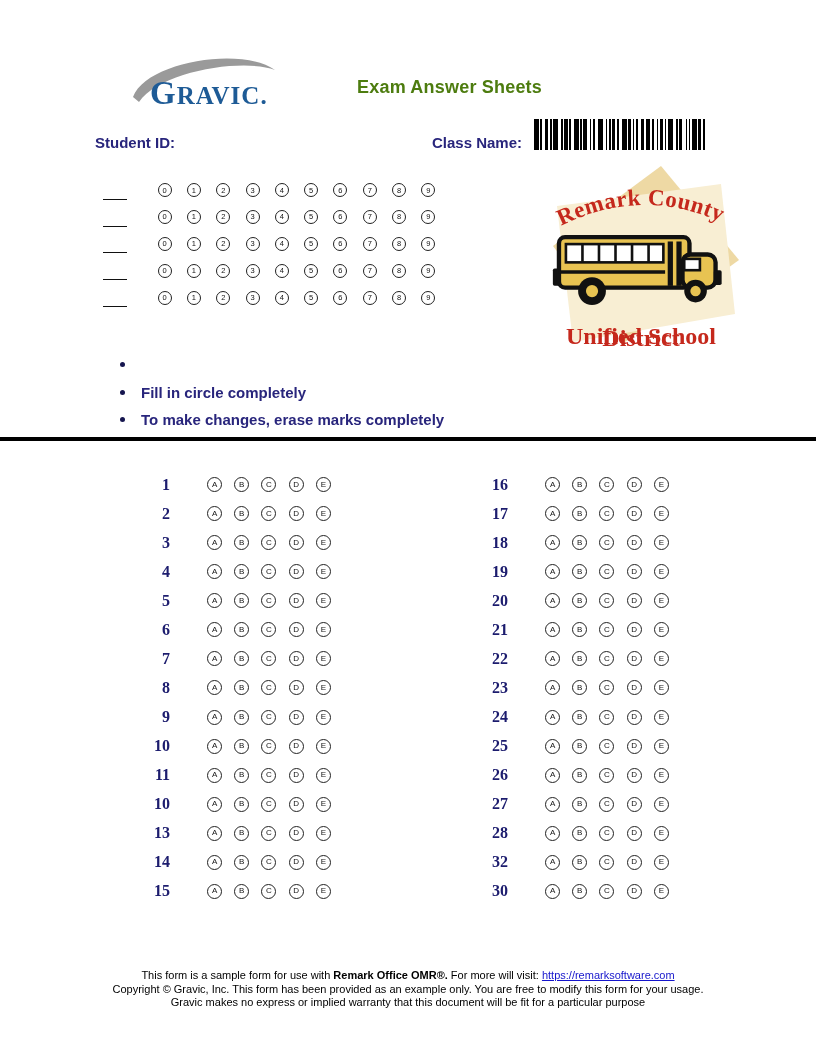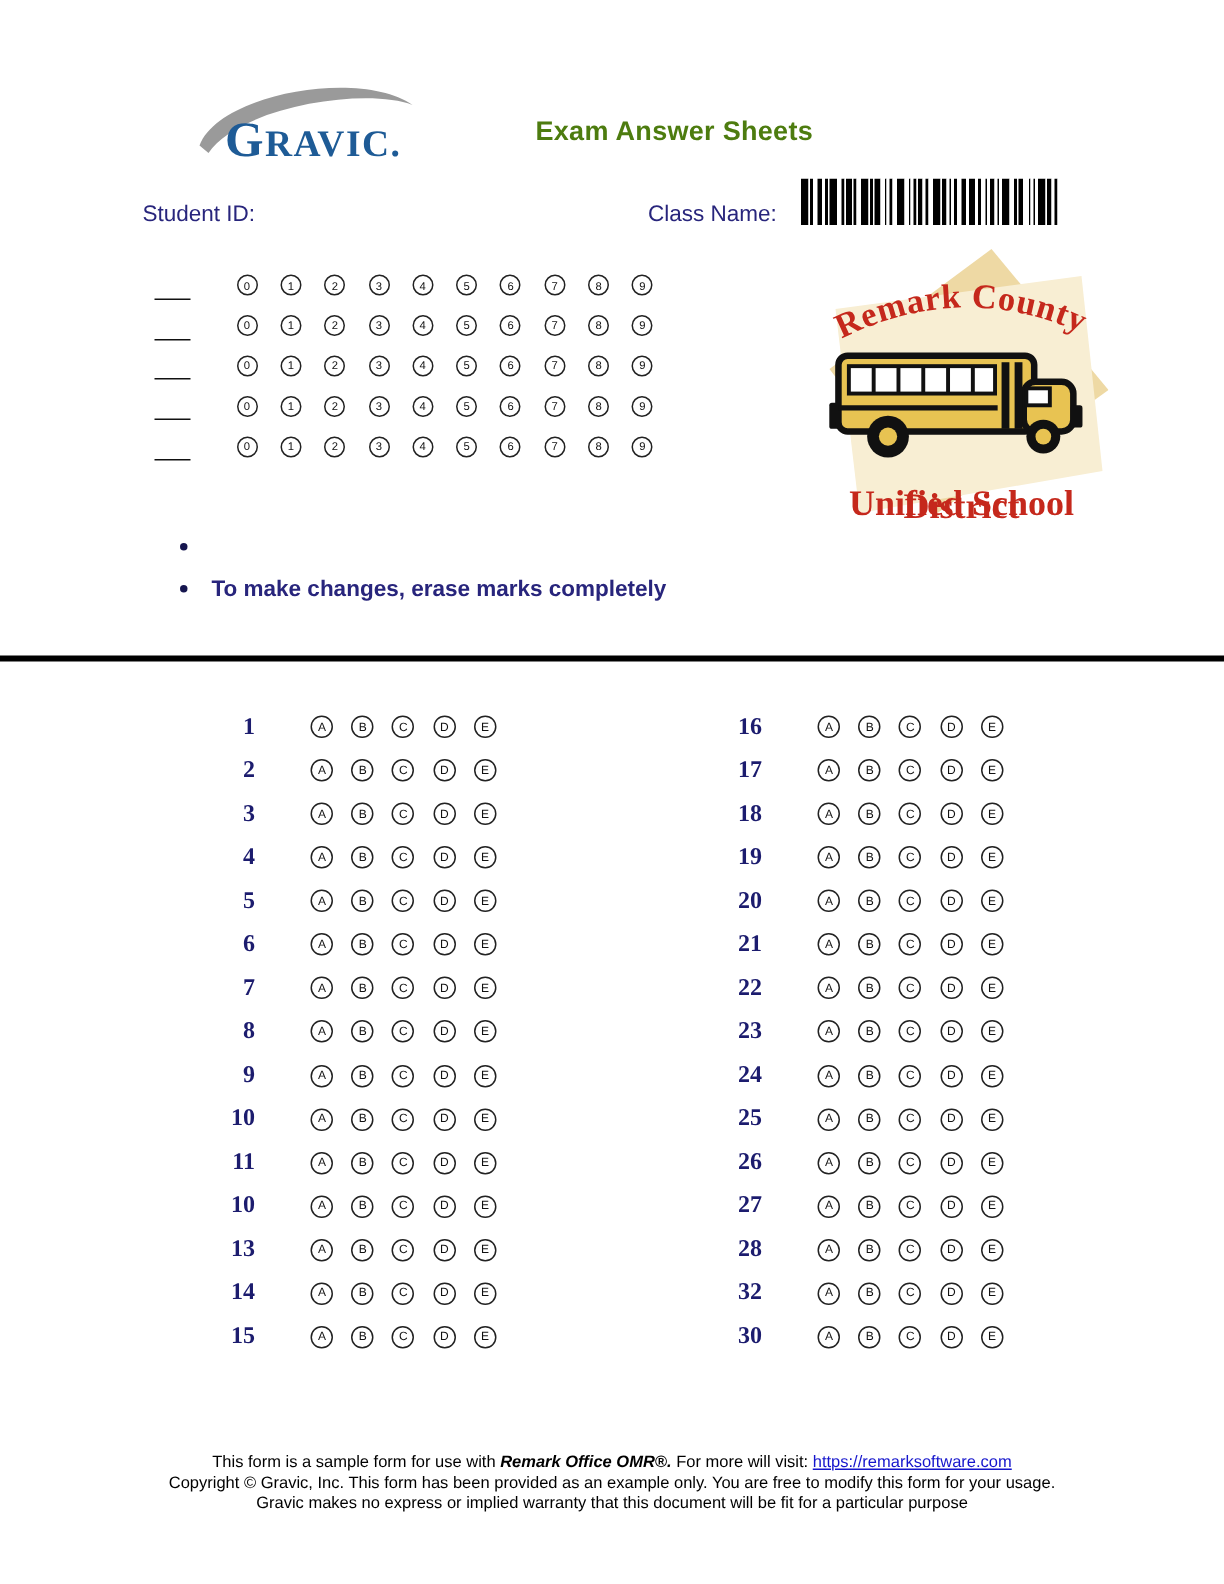--- a/index.html
+++ b/index.html
@@ -7,21 +7,21 @@
     position:relative;width:816px;height:1056px;background:#ffffff;
     font-family:"Liberation Sans",sans-serif;overflow:hidden;
   }
   
   .gravic-logo{position:absolute;left:126px;top:50px;width:158px;height:66px;}
   .page-title{
     position:absolute;left:313px;top:77px;
     font-size:18px;font-weight:bold;color:#4d7c0f;letter-spacing:.2px;white-space:nowrap;margin-left:44px;
   }
   .field-label{
-    position:absolute;font-size:15px;font-weight:normal;color:#28257c;white-space:nowrap;
+    position:absolute;font-size:15px;font-weight:bold;color:#28257c;white-space:nowrap;
   }
   .student-id-label{left:95px;top:134px;}
   .class-name-label{left:432px;top:134px;}
   .barcode{
     position:absolute;left:534px;top:119px;width:174px;height:31px;
     display:flex;overflow:hidden;background:#fff;
   }
   .barcode .bar{height:100%;flex:none;}
   
   .student-id-grid{position:absolute;left:100px;top:177px;}
@@ -60,21 +60,21 @@
     font-weight:bold;font-size:16px;color:#1c1c6e;flex:none;
   }
   .answer-spacer{width:31px;flex:none;}
   .choice-cell{width:27.2px;display:flex;justify-content:center;flex:none;}
   .choice-cell .bubble{width:15px;height:15px;font-size:8px;}
   
   .footer{
     position:absolute;left:0;top:969px;width:816px;text-align:center;
     font-size:11px;line-height:13.5px;color:#000;
   }
-  .footer b{font-weight:bold;font-style:italic;}
+  .footer b{font-weight:bold;}
   .footer-link{color:#1515cc;text-decoration:underline;cursor:pointer;}
 </style>
 </head>
 <body>
 
 <div class="page">
 
   <svg class="gravic-logo" viewBox="0 0 158 66">
     <path d="M7,47 C20,12 115,-4 149,20 C118,8 34,21 13,52 Z" fill="#9a9a9a"></path>
     <text x="24" y="54" fill="#1e5b96" font-family="Liberation Serif,serif" font-weight="600" letter-spacing="1">
@@ -378,20 +378,24 @@
     <div class="district-line district-line1">Unified School</div>
     <div class="district-line district-line2">District</div>
   </div>
 
   <div class="instructions">
     <div class="instruction">
       <span class="bullet-dot"></span>
     </div>
     <div class="instruction">
       <span class="bullet-dot"></span>
+      <span>Fill in circle completely</span>
+    </div>
+    <div class="instruction">
+      <span class="bullet-dot"></span>
       <span>To make changes, erase marks completely</span>
     </div>
   </div>
 
   <div class="section-divider"></div>
 
   <div class="answer-col answer-col-left">
       <div class="answer-row">
         <span class="qnum">1</span>
         <span class="answer-spacer"></span>

